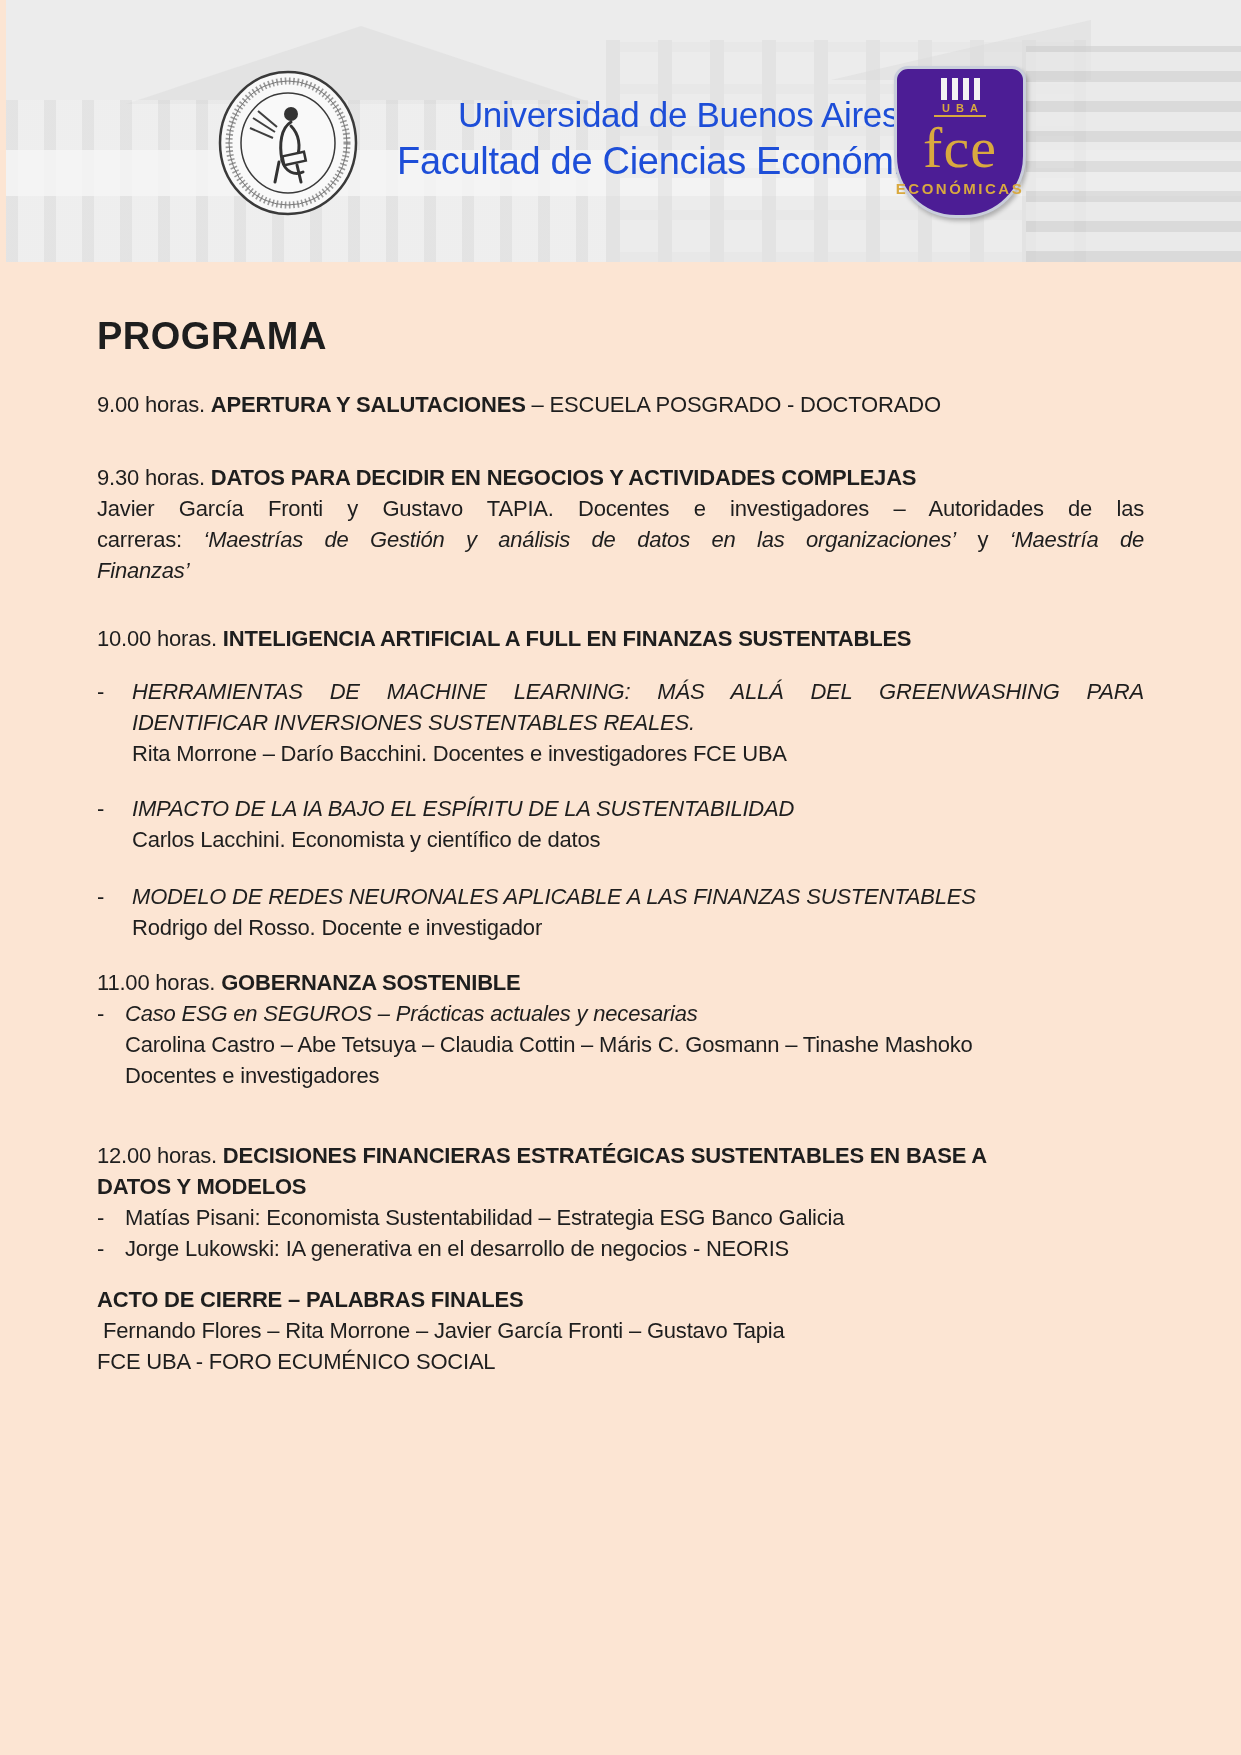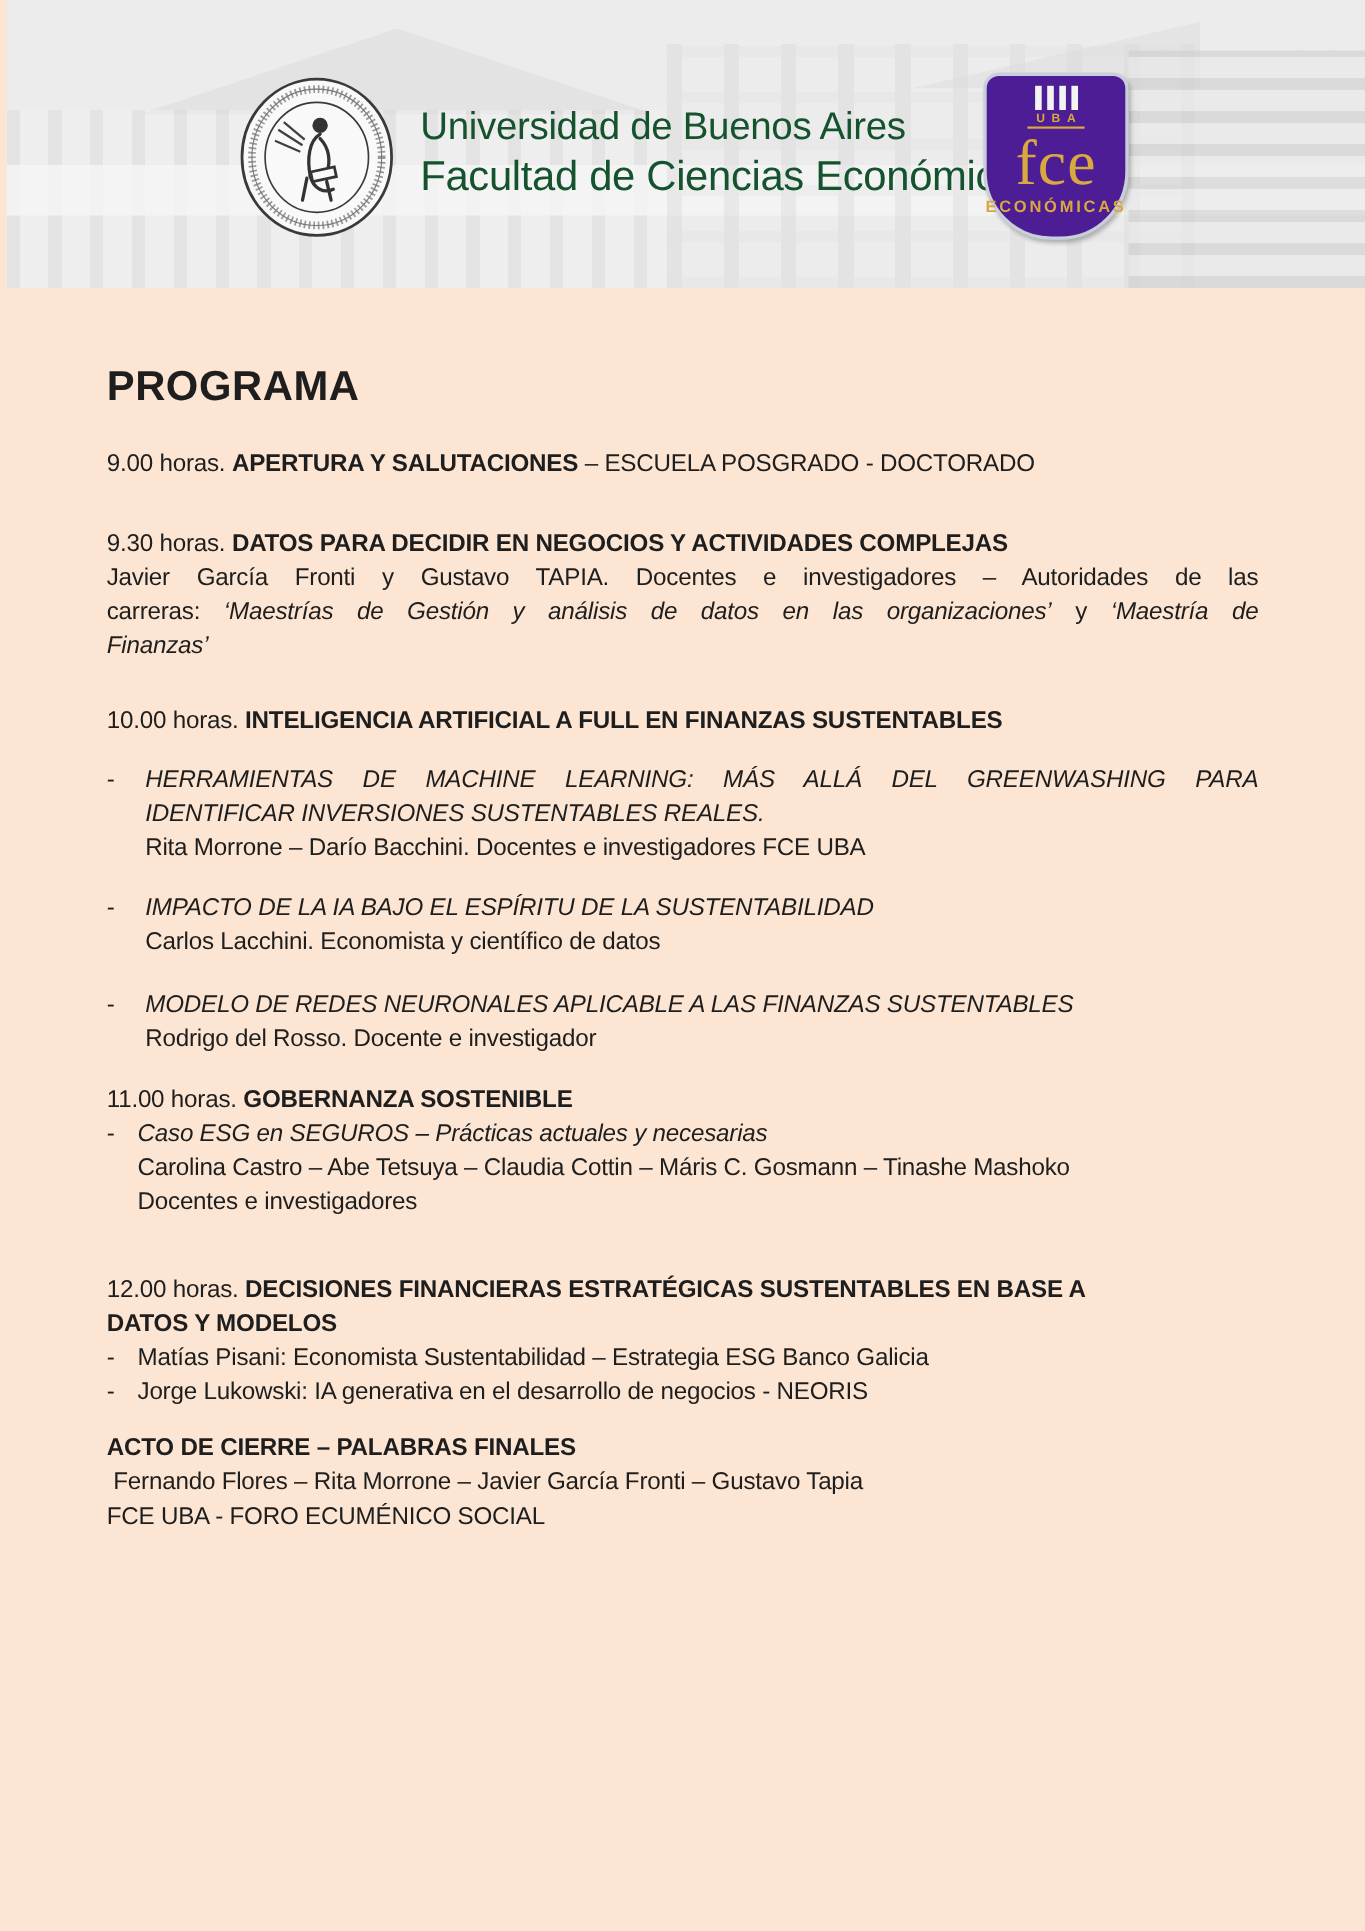--- a/index.html
+++ b/index.html
@@ -44,22 +44,22 @@
       repeating-linear-gradient(90deg,rgba(190,190,190,.5) 0 8px,transparent 8px 30px);
   }
   .bld-right-slope {
     right:150px; top:20px; width:260px; height:60px; opacity:.5;
     background:#dcdcdc; clip-path:polygon(0 100%, 100% 0, 100% 100%);
   }
 
   .uba-seal { position:absolute; left:211px; top:70px; }
 
   .header-titles {
-    position:absolute; left:376px; top:94px; color:#14532d;
-    letter-spacing:-0.3px; line-height:1.18;
+    position:absolute; left:391px; top:94px; color:#1d4ed8;
+    letter-spacing:-0.3px; line-height:1.18;text-align:center;
   }
   .header-titles .l1 { font-size:35px; }
   .header-titles .l2 { font-size:38px; margin-top:4px; }
 
   
   .fce-shield {
     position:absolute; left:888px; top:66px; width:132px; height:152px;
     background:#4c1d95;
     border:3px solid #c9cedb;
     border-radius:14px 14px 62px 62px;
@@ -78,21 +78,21 @@
     font-family:"Liberation Serif", serif; 
     color:#d9a93f; font-size:58px; line-height:58px; margin-top:2px;
     letter-spacing:1px;
   }
   .fce-econ {
     color:#d9a93f; font-size:15px; font-weight:bold; letter-spacing:2.5px;
     margin-top:3px;
   }
 
   
-  .content { padding:68px 97px 0 97px; letter-spacing:-0.2px; }
+  .content { padding:52px 97px 0 97px; letter-spacing:-0.2px; }
   .doc-title {
     font-size:38px; line-height:44px; font-weight:bold;
     margin:0 0 31px 0; letter-spacing:0.5px;
   }
   .block { font-size:22px; line-height:31px; }
   .block .line { min-height:31px; }
   .nowrap { white-space:nowrap; }
   .jline { text-align:justify; text-align-last:justify; }
   .b { font-weight:bold; }
   .i { font-style:italic; }

